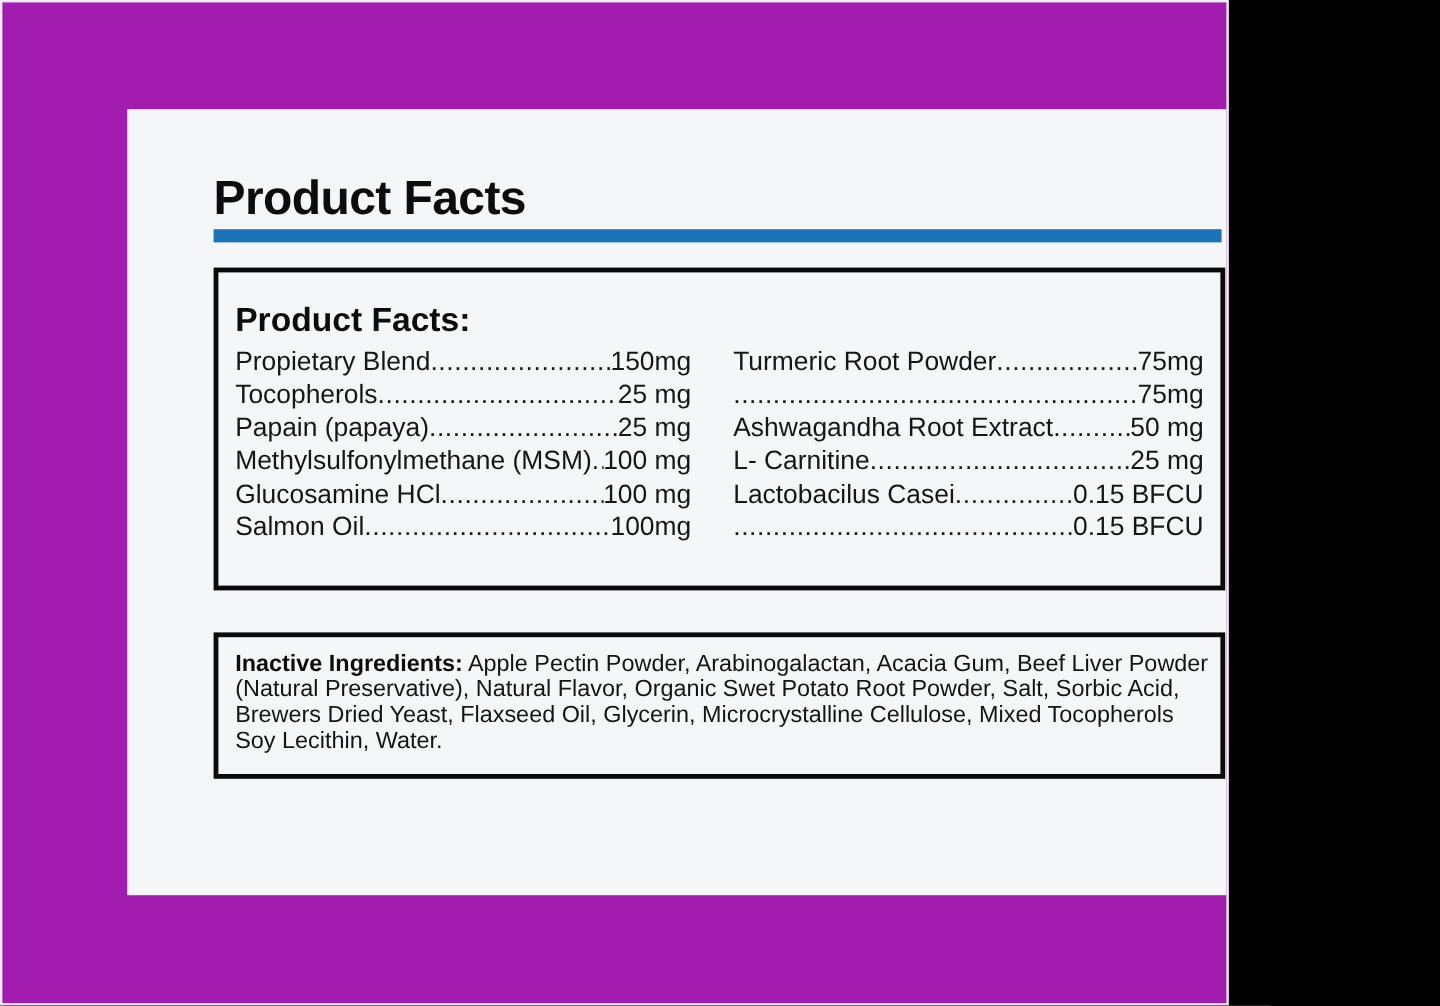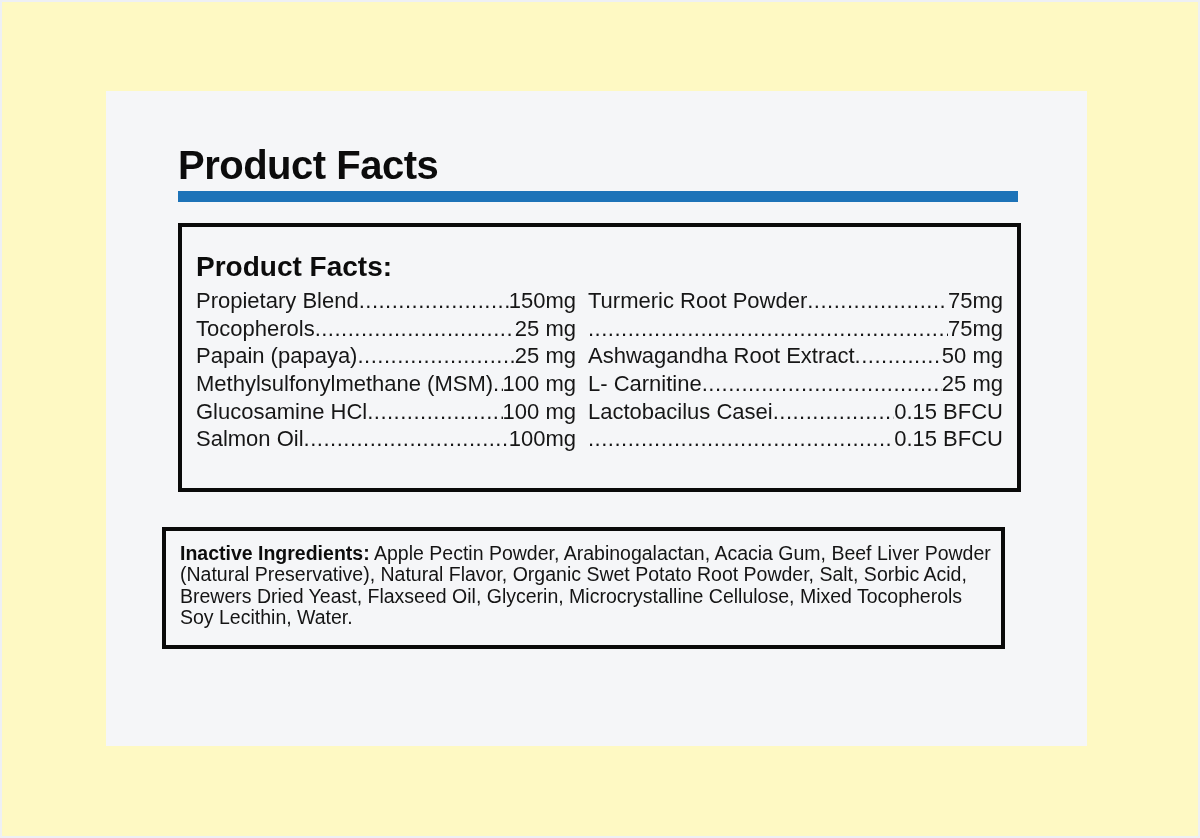--- a/index.html
+++ b/index.html
@@ -1,20 +1,20 @@
 <!DOCTYPE html>
 <html><head>
 <meta charset="utf-8">
 <style>
   html, body { margin: 0; padding: 0; background: #000; }
   .canvas {
     position: relative;
-    width: 1200px;
+    width: 1024px;
     height: 838px;
-    background: #fef9c3;
+    background: #a21caf;
     border: 2px solid #eef0f4;
     box-sizing: border-box;
     overflow: hidden;
     font-family: "Liberation Sans", sans-serif;
     color: #161616;
   }
   .panel {
     position: absolute;
     left: 104px;
     top: 89px;
@@ -59,21 +59,21 @@
     line-height: 1.15;
   }
   .active-subheading {
     margin-top: 9px;
     font-size: 22px;
     line-height: 1.25;
     color: #1a1a1a;
   }
   .columns {
     display: flex;
-    gap: 12px;
+    gap: 35px;
     margin-top: 4px;
   }
   .col { min-width: 0; }
   .col-left { width: 380px; flex: none; }
   .col-right { flex: 1; }
   .row {
     display: flex;
     align-items: baseline;
     font-size: 22px;
     line-height: 27.6px;
@@ -82,21 +82,21 @@
   .row .name { flex: none; }
   .row .leader {
     flex: 1;
     overflow: hidden;
     min-width: 4px;
     letter-spacing: 0.5px;
   }
   .row .amount { flex: none; }
   .inactive-box {
     position: absolute;
-    left: 56px;
+    left: 72px;
     top: 436px;
     width: 843px;
     height: 122px;
     box-sizing: border-box;
     border: 4px solid #0a0a0a;
     padding: 12px 14px 0 14px;
   }
   .inactive-line {
     font-size: 19.5px;
     line-height: 21.4px;

